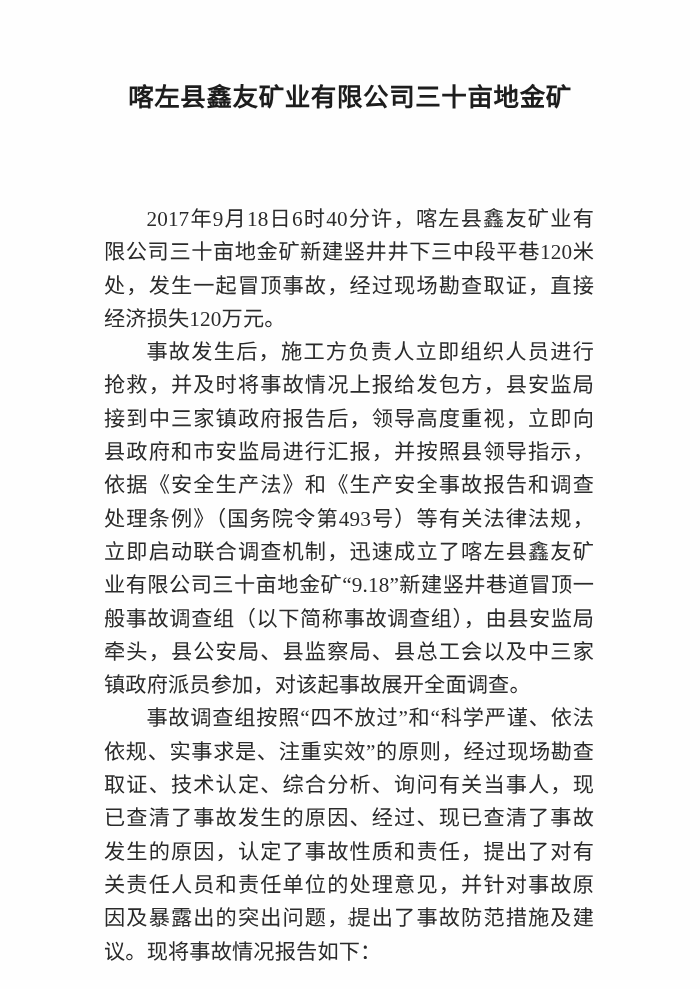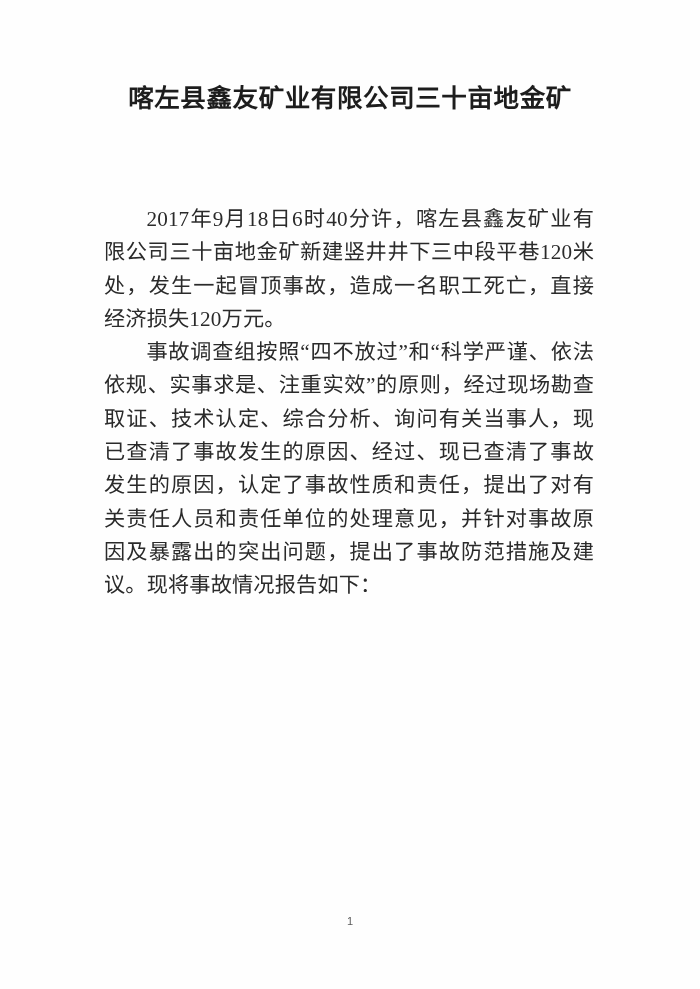--- a/index.html
+++ b/index.html
@@ -25,21 +25,21 @@
 
   
   .title-block {
     position: absolute;
     left: 95px;
     top: 80px;
     width: 510px;
     text-align: center;
   }
   .title-line {
-    font-family: Liberation Sans, sans-serif;
+    font-family: Liberation Serif, serif;
     font-weight: bold;
     font-size: 25.5px;
     line-height: 36px;
     letter-spacing: 0.6px;
     color: #1d1d1d;
     white-space: nowrap;
   }
 
   
   .body-block {
@@ -76,19 +76,20 @@
 </head>
 <body>
 
 <div class="page">
 
   <div class="title-block">
     <div class="title-line">喀左县鑫友矿业有限公司三十亩地金矿</div>
   </div>
 
   <div class="body-block">
-    <p class="para">2017年9月18日6时40分许，喀左县鑫友矿业有限公司三十亩地金矿新建竖井井下三中段平巷120米处，发生一起冒顶事故，造成一名职工死亡，直接经济损失120万元。</p>
+    <p class="para">2017年9月18日6时40分许，喀左县鑫友矿业有限公司三十亩地金矿新建竖井井下三中段平巷120米处，发生一起冒顶事故，经过现场勘查取证，直接经济损失120万元。</p>
+    <p class="para">事故发生后，施工方负责人立即组织人员进行抢救，并及时将事故情况上报给发包方，县安监局接到中三家镇政府报告后，领导高度重视，立即向县政府和市安监局进行汇报，并按照县领导指示，依据《安全生产法》和《生产安全事故报告和调查处理条例》（国务院令第493号）等有关法律法规，立即启动联合调查机制，迅速成立了喀左县鑫友矿业有限公司三十亩地金矿“9.18”新建竖井巷道冒顶一般事故调查组（以下简称事故调查组），由县安监局牵头，县公安局、县监察局、县总工会以及中三家镇政府派员参加，对该起事故展开全面调查。</p>
     <p class="para">事故调查组按照“四不放过”和“科学严谨、依法依规、实事求是、注重实效”的原则，经过现场勘查取证、技术认定、综合分析、询问有关当事人，现已查清了事故发生的原因、经过、现已查清了事故发生的原因，认定了事故性质和责任，提出了对有关责任人员和责任单位的处理意见，并针对事故原因及暴露出的突出问题，提出了事故防范措施及建议。现将事故情况报告如下：</p>
   </div>
 
   <div class="page-number">1</div>
 
 </div>
 
 </body></html>

